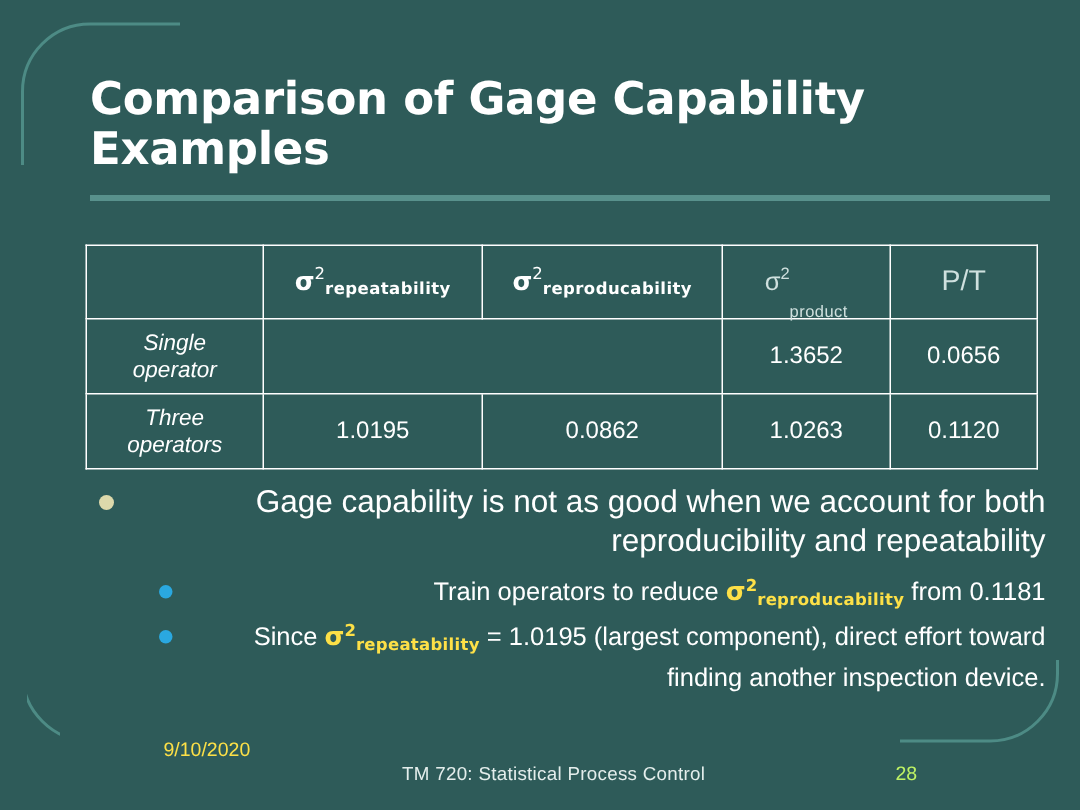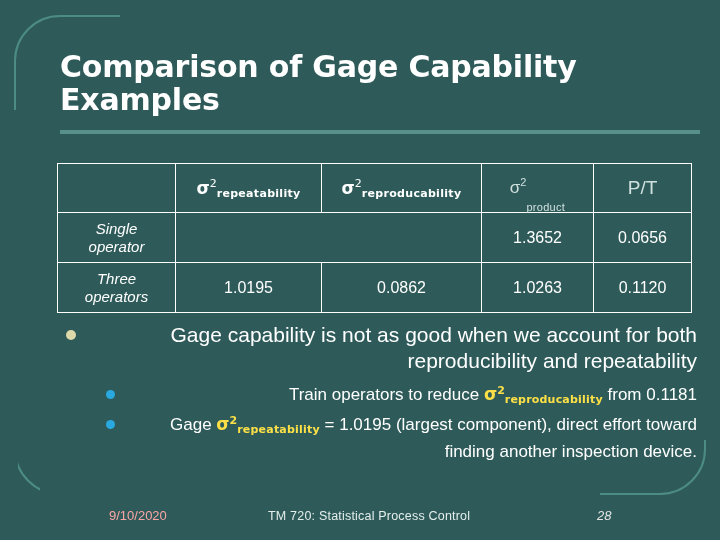--- a/index.html
+++ b/index.html
@@ -237,39 +237,38 @@
     vertical-align: baseline;
     position: relative;
     top: 3px;
     letter-spacing: 0.2px;
   }
 
   
   .footer-date {
     position: absolute;
     left: 109px;
-    top: 508px;
+    top: 492px;
     font-size: 13px;
-    color: #fca5a5;
+    color: #fde047;
   }
   .footer-center {
     position: absolute;
     left: 268px;
     top: 509px;
     font-size: 12.5px;
     color: #e4eeec;
     letter-spacing: 0.2px;
   }
   .footer-page {
     position: absolute;
     left: 597px;
     top: 508px;
     font-size: 13px;
-    color: #e5e5e5;
-    font-style: italic;
+    color: #bef264;
   }
 </style>
 </head>
 <body>
 
 <div class="slide">
 
   <div class="frame"></div>
   <div class="frame-mask-top"></div>
   <div class="frame-mask-right"></div>
@@ -354,21 +353,21 @@
       <span>Gage capability is not as good when we account for both reproducibility and repeatability</span>
     </div>
 
     <div class="bullet-l2">
       <span class="dot-l2"></span>
       <span>Train operators to reduce </span><span class="sig-yellow"><span>σ</span><sup>2</sup><sub>reproducability</sub></span><span> from 0.1181</span>
     </div>
 
     <div class="bullet-l2 second">
       <span class="dot-l2"></span>
-      <span>Gage </span><span class="sig-yellow"><span>σ</span><sup>2</sup><sub>repeatability</sub></span><span> = 1.0195 (largest component), direct effort toward finding another inspection device.</span>
+      <span>Since </span><span class="sig-yellow"><span>σ</span><sup>2</sup><sub>repeatability</sub></span><span> = 1.0195 (largest component), direct effort toward finding another inspection device.</span>
     </div>
 
   </div>
 
   <div class="footer-date">9/10/2020</div>
   <div class="footer-center">TM 720: Statistical Process Control</div>
   <div class="footer-page">28</div>
 
 </div>
 

